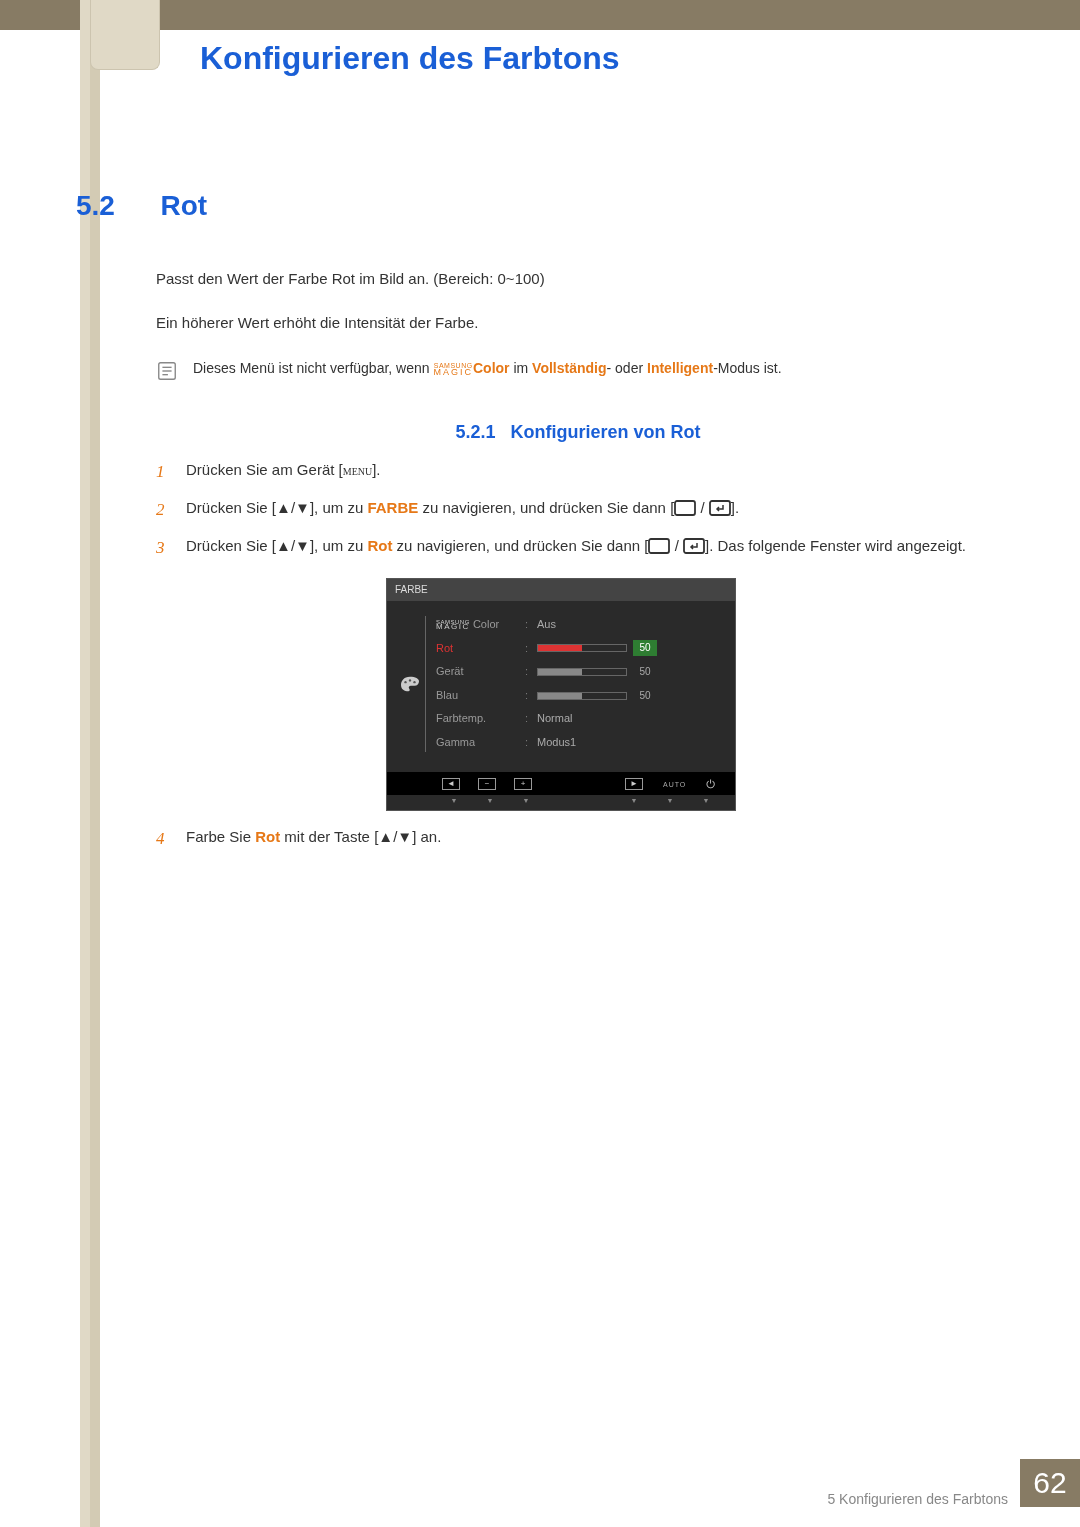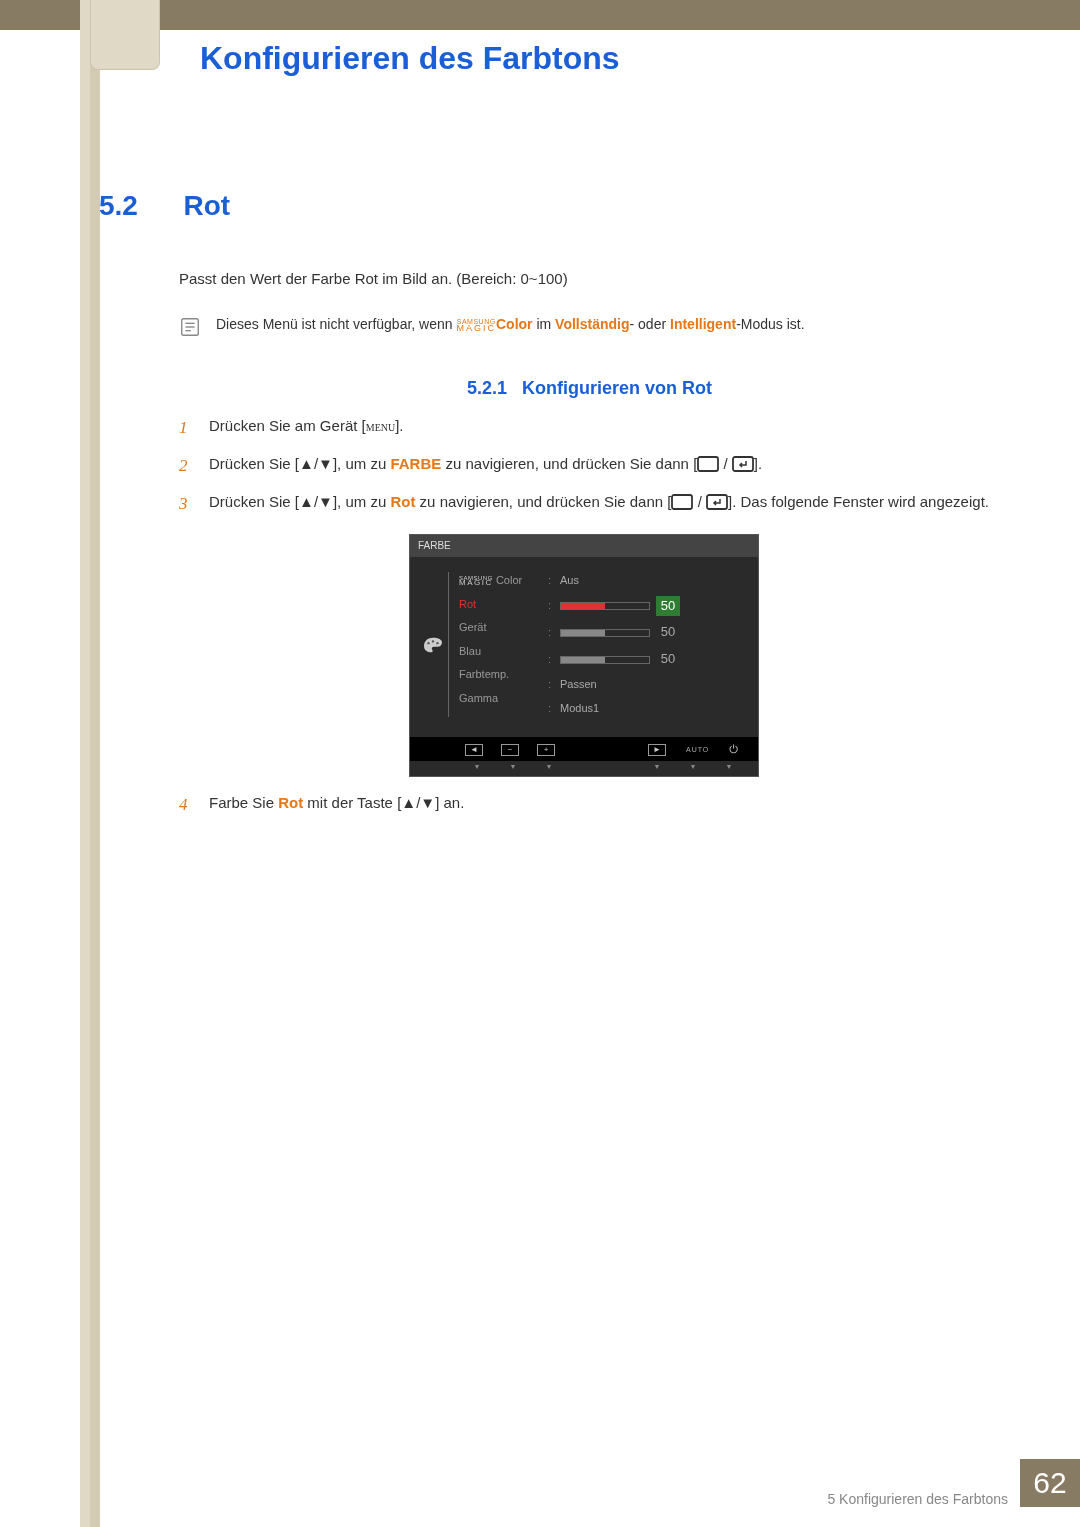--- a/index.html
+++ b/index.html
@@ -47,21 +47,21 @@
     position: absolute;
     top: 0;
     left: 90px;
     width: 10px;
     height: 1527px;
     background: #d3cbb4;
   }
   .content {
     position: absolute;
     top: 190px;
-    left: 99px;
+    left: 76px;
     right: 80px;
   }
   .section-num {
     display: inline-block;
     color: #1a5fd6;
     font-size: 28px;
     font-weight: bold;
     width: 80px;
     vertical-align: top;
   }
@@ -206,21 +206,21 @@
     border: 1px solid #666;
     position: relative;
     background: #2a2a2a;
   }
   .osd-bar-fill { position: absolute; top: 0; left: 0; height: 100%; }
   .osd-bar-red .osd-bar-fill { background: #d33; }
   .osd-bar-grey .osd-bar-fill { background: #888; }
   .osd-num {
     width: 24px;
     text-align: center;
-    font-size: 13px;
+    font-size: 10px;
   }
   .osd-num.hi { background: #2e7d32; color: #fff; }
   .osd-footer {
     background: #000;
     display: flex;
     justify-content: space-between;
     padding: 4px 20px 2px 55px;
     align-items: center;
   }
   .osd-fbtn {
@@ -280,20 +280,21 @@
 
 <div class="page-title">Konfigurieren des Farbtons</div>
 
 <div class="content">
   <div>
     <span class="section-num">5.2</span>
     <span class="section-title">Rot</span>
   </div>
 
   <p class="para">Passt den Wert der Farbe Rot im Bild an. (Bereich: 0~100)</p>
+  <p class="para2">Ein höherer Wert erhöht die Intensität der Farbe.</p>
 
   <div class="note-row">
     <svg class="note-icon" viewBox="0 0 24 24">
       <rect x="3" y="3" width="18" height="18" rx="2" fill="none" stroke="#888" stroke-width="1.5"></rect>
       <line x1="7" y1="8" x2="17" y2="8" stroke="#888" stroke-width="1.5"></line>
       <line x1="7" y1="12" x2="17" y2="12" stroke="#888" stroke-width="1.5"></line>
       <line x1="7" y1="16" x2="13" y2="16" stroke="#888" stroke-width="1.5"></line>
     </svg>
     <div class="note-text">
       <span>Dieses Menü ist nicht verfügbar, wenn </span><span class="samsung-magic"><span class="sm-top">SAMSUNG</span><span class="sm-bot">MAGIC</span></span><span class="orange">Color</span><span> im </span><span class="orange">Vollständig</span><span>- oder </span><span class="orange">Intelligent</span><span>-Modus ist.</span>
@@ -366,21 +367,21 @@
               </div>
               <div class="osd-row">
                 <span class="osd-colon">:</span>
                 <div class="osd-bar osd-bar-grey">
                   <div class="osd-bar-fill" style="width: 50%;"></div>
                 </div>
                 <span class="osd-num">50</span>
               </div>
               <div class="osd-row">
                 <span class="osd-colon">:</span>
-                <span>Passen</span>
+                <span>Normal</span>
               </div>
               <div class="osd-row">
                 <span class="osd-colon">:</span>
                 <span>Modus1</span>
               </div>
             </div>
         </div>
         <div class="osd-footer">
           <div class="osd-fgroup">
             <span class="osd-fbtn">◄</span>

